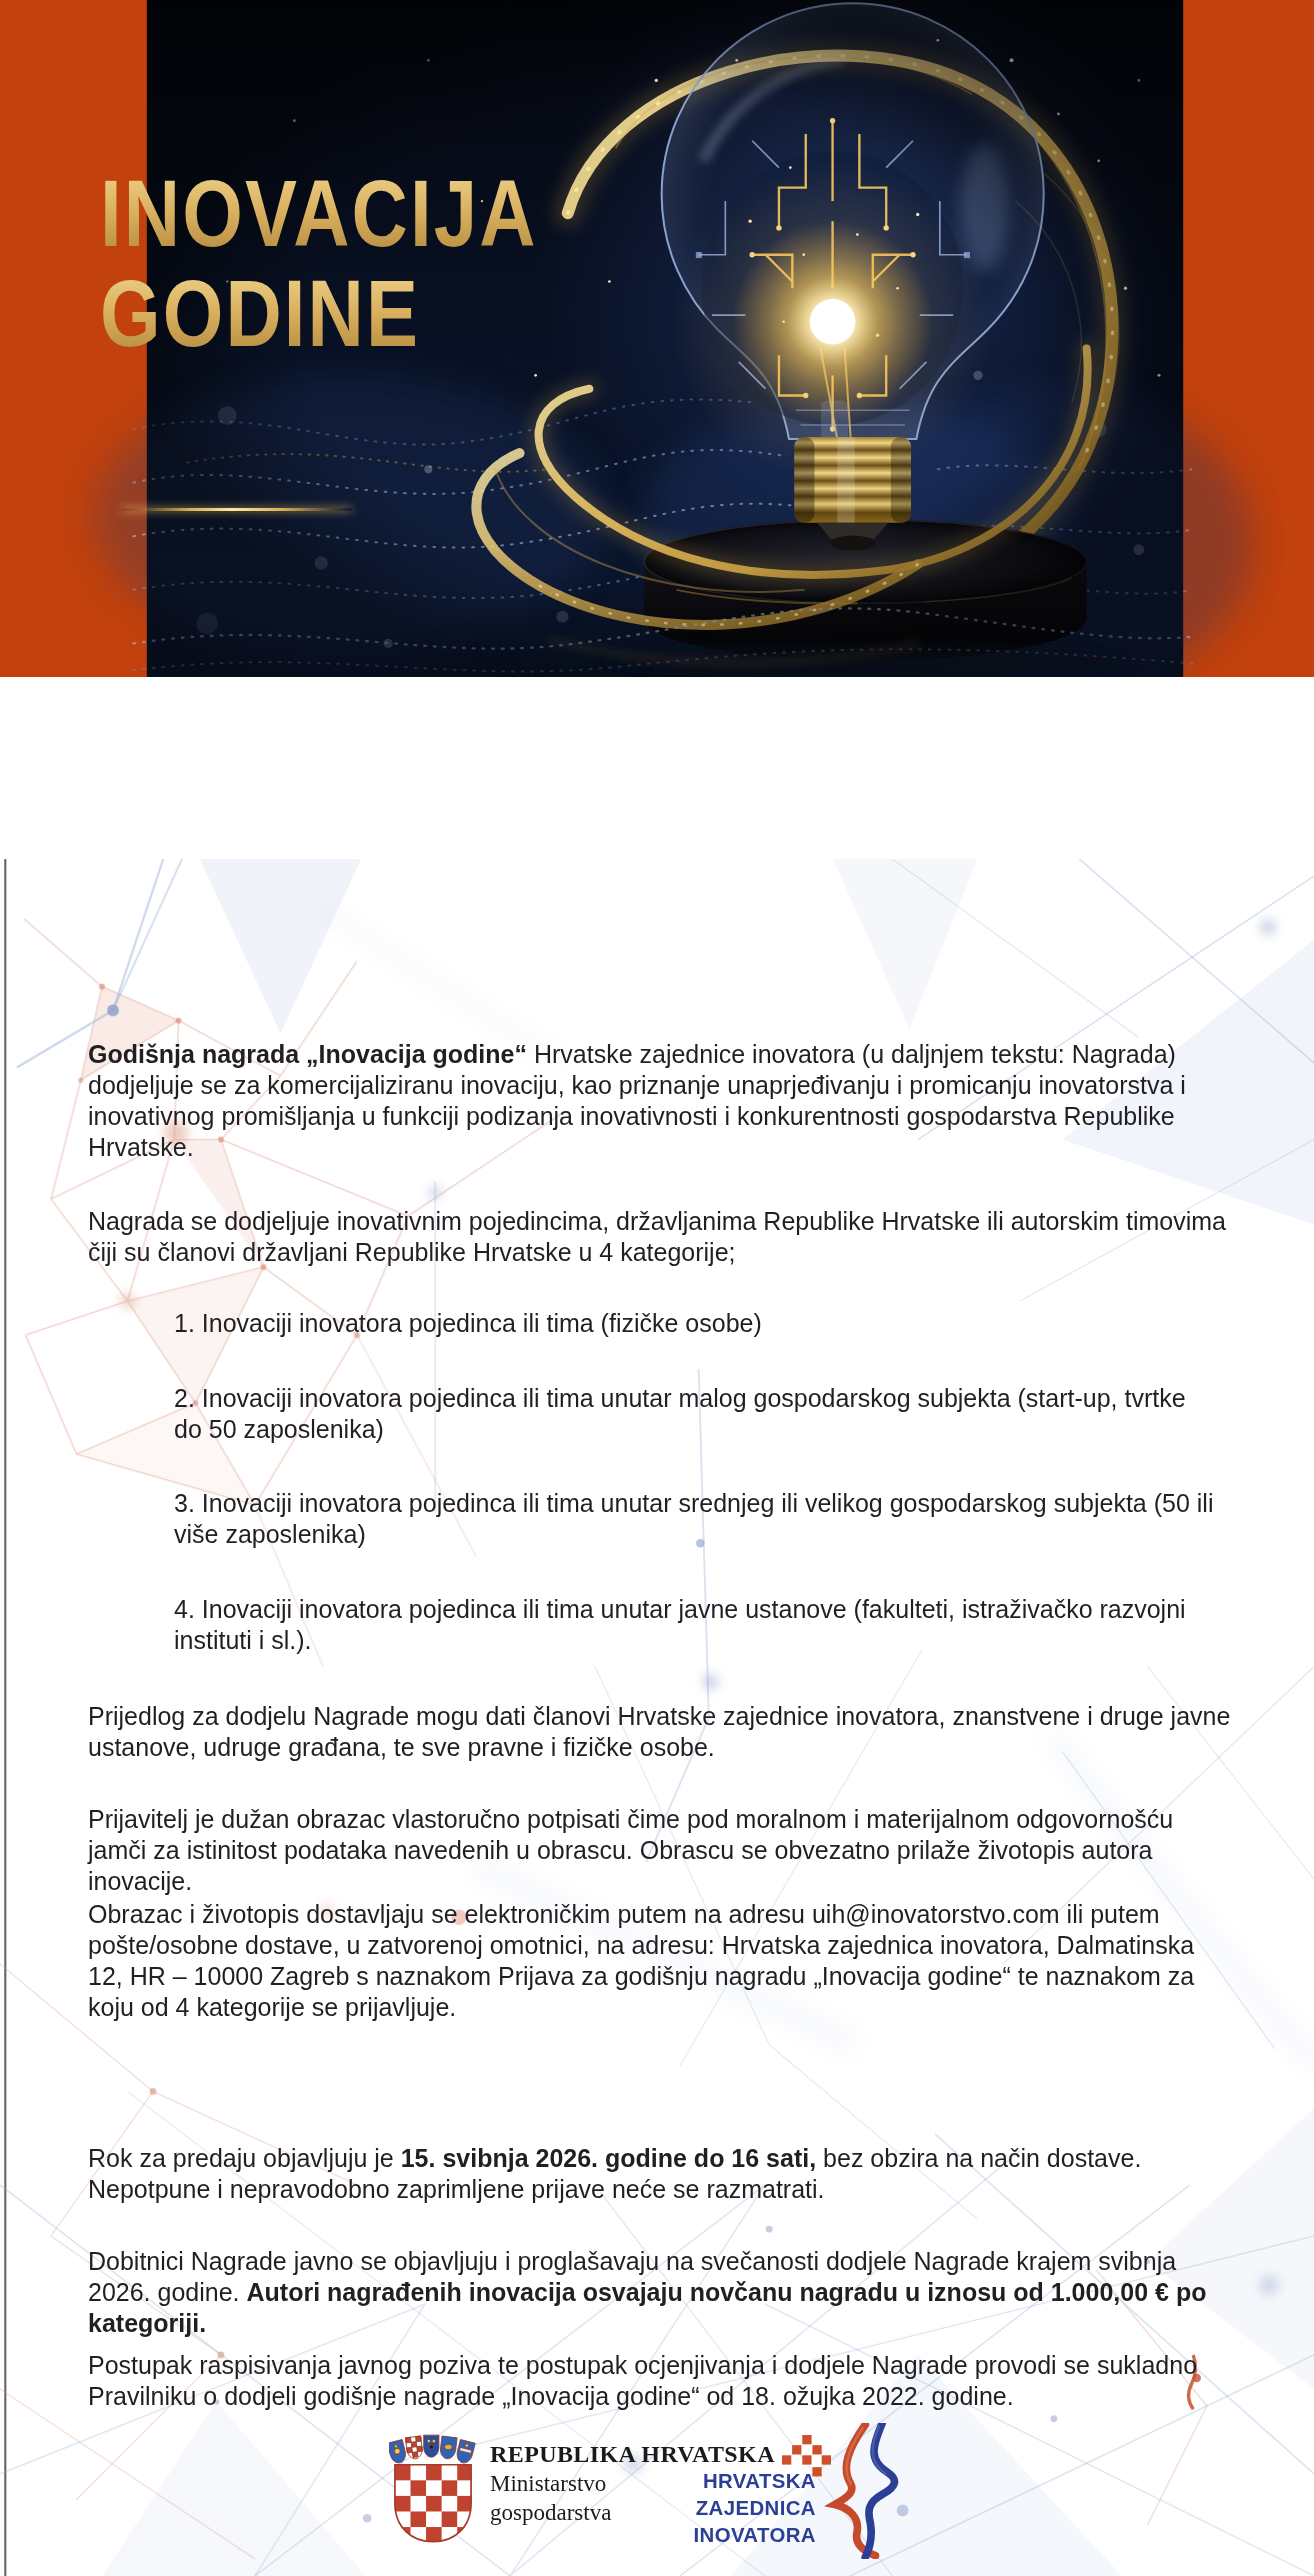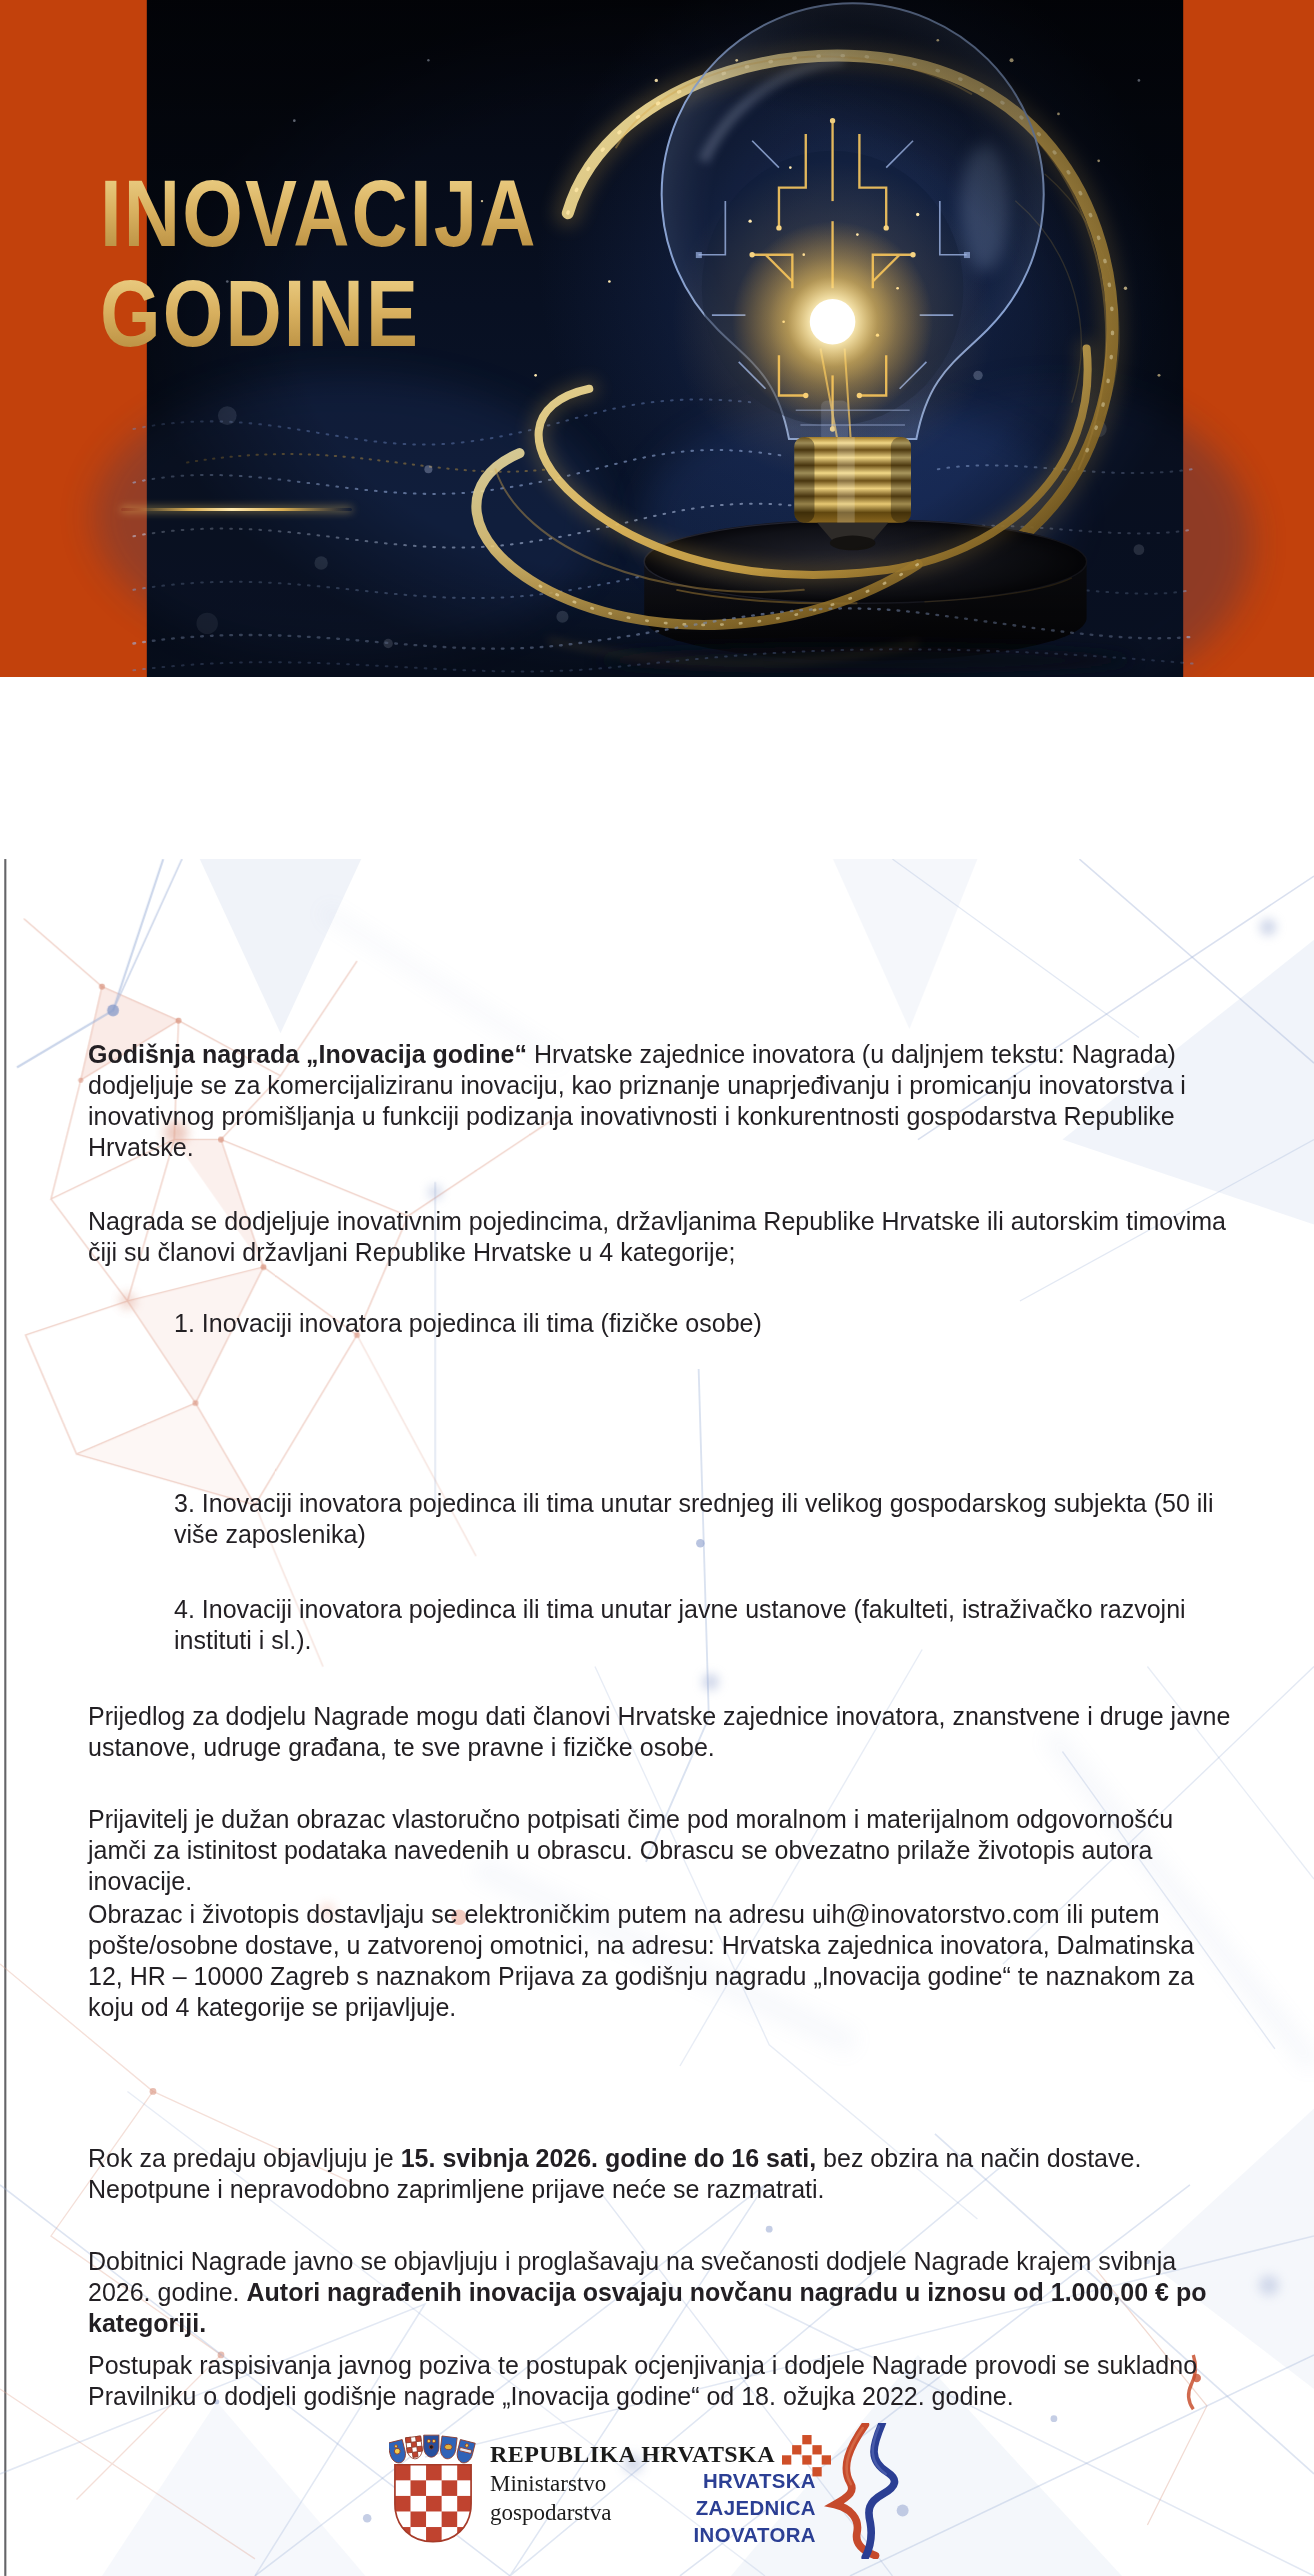--- a/index.html
+++ b/index.html
@@ -393,20 +393,21 @@
           <circle cx="255" cy="1815" r="3" opacity=".5"></circle>
       </g>
     </svg>
 
     <div class="doc-content">
 
       <p class="para p1"><b>Godišnja nagrada „Inovacija godine“</b><span> Hrvatske zajednice inovatora (u daljnjem tekstu: Nagrada) dodjeljuje se za komercijaliziranu inovaciju, kao priznanje unaprjeđivanju i promicanju inovatorstva i inovativnog promišljanja u funkciji podizanja inovativnosti i konkurentnosti gospodarstva Republike Hrvatske.</span></p>
       <p class="para p2">Nagrada se dodjeljuje inovativnim pojedincima, državljanima Republike Hrvatske ili autorskim timovima čiji su članovi državljani Republike Hrvatske u 4 kategorije;</p>
 
       <p class="cat c1">1. Inovaciji inovatora pojedinca ili tima (fizičke osobe)</p>
+      <p class="cat c2">2. Inovaciji inovatora pojedinca ili tima unutar malog gospodarskog subjekta (start-up, tvrtke do 50 zaposlenika)</p>
       <p class="cat c3">3. Inovaciji inovatora pojedinca ili tima unutar srednjeg ili velikog gospodarskog subjekta (50 ili više zaposlenika)</p>
       <p class="cat c4">4. Inovaciji inovatora pojedinca ili tima unutar javne ustanove (fakulteti, istraživačko razvojni instituti i sl.).</p>
 
       <p class="para p3">Prijedlog za dodjelu Nagrade mogu dati članovi Hrvatske zajednice inovatora, znanstvene i druge javne ustanove, udruge građana, te sve pravne i fizičke osobe.</p>
       <p class="para p4">Prijavitelj je dužan obrazac vlastoručno potpisati čime pod moralnom i materijalnom odgovornošću jamči za istinitost podataka navedenih u obrascu. Obrascu se obvezatno prilaže životopis autora inovacije.</p>
       <p class="para p5">Obrazac i životopis dostavljaju se elektroničkim putem na adresu uih@inovatorstvo.com ili putem pošte/osobne dostave, u zatvorenoj omotnici, na adresu: Hrvatska zajednica inovatora, Dalmatinska 12, HR – 10000 Zagreb s naznakom Prijava za godišnju nagradu „Inovacija godine“ te naznakom za koju od 4 kategorije se prijavljuje.</p>
       <p class="para p7"><span>Rok za predaju objavljuju je </span><b>15. svibnja 2026. godine do 16 sati,</b><span> bez obzira na način dostave. Nepotpune i nepravodobno zaprimljene prijave neće se razmatrati.</span></p>
       <p class="para p8"><span>Dobitnici Nagrade javno se objavljuju i proglašavaju na svečanosti dodjele Nagrade krajem svibnja 2026. godine. </span><b>Autori nagrađenih inovacija osvajaju novčanu nagradu u iznosu od 1.000,00 € po kategoriji.</b></p>
       <p class="para p9">Postupak raspisivanja javnog poziva te postupak ocjenjivanja i dodjele Nagrade provodi se sukladno Pravilniku o dodjeli godišnje nagrade „Inovacija godine“ od 18. ožujka 2022. godine.</p>
 

